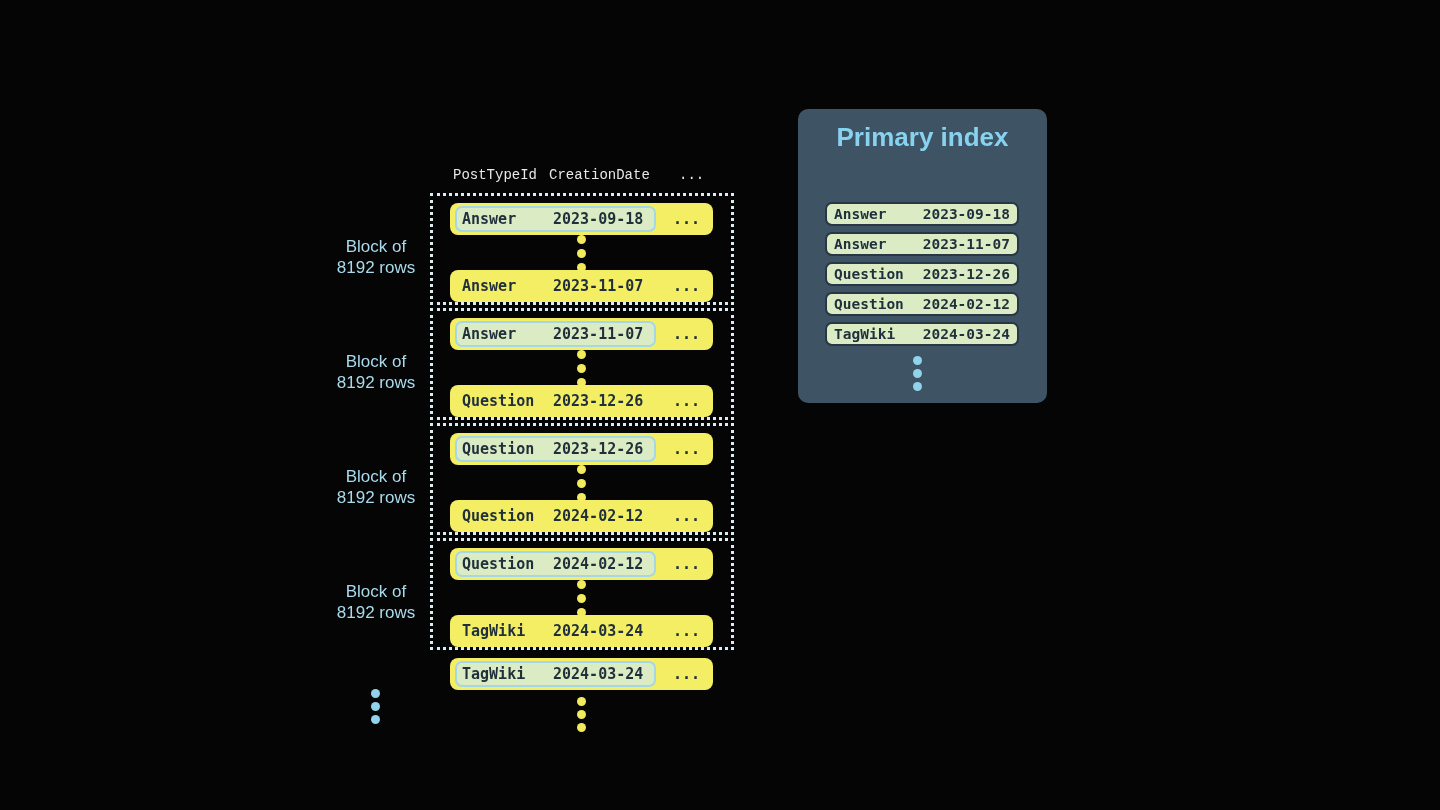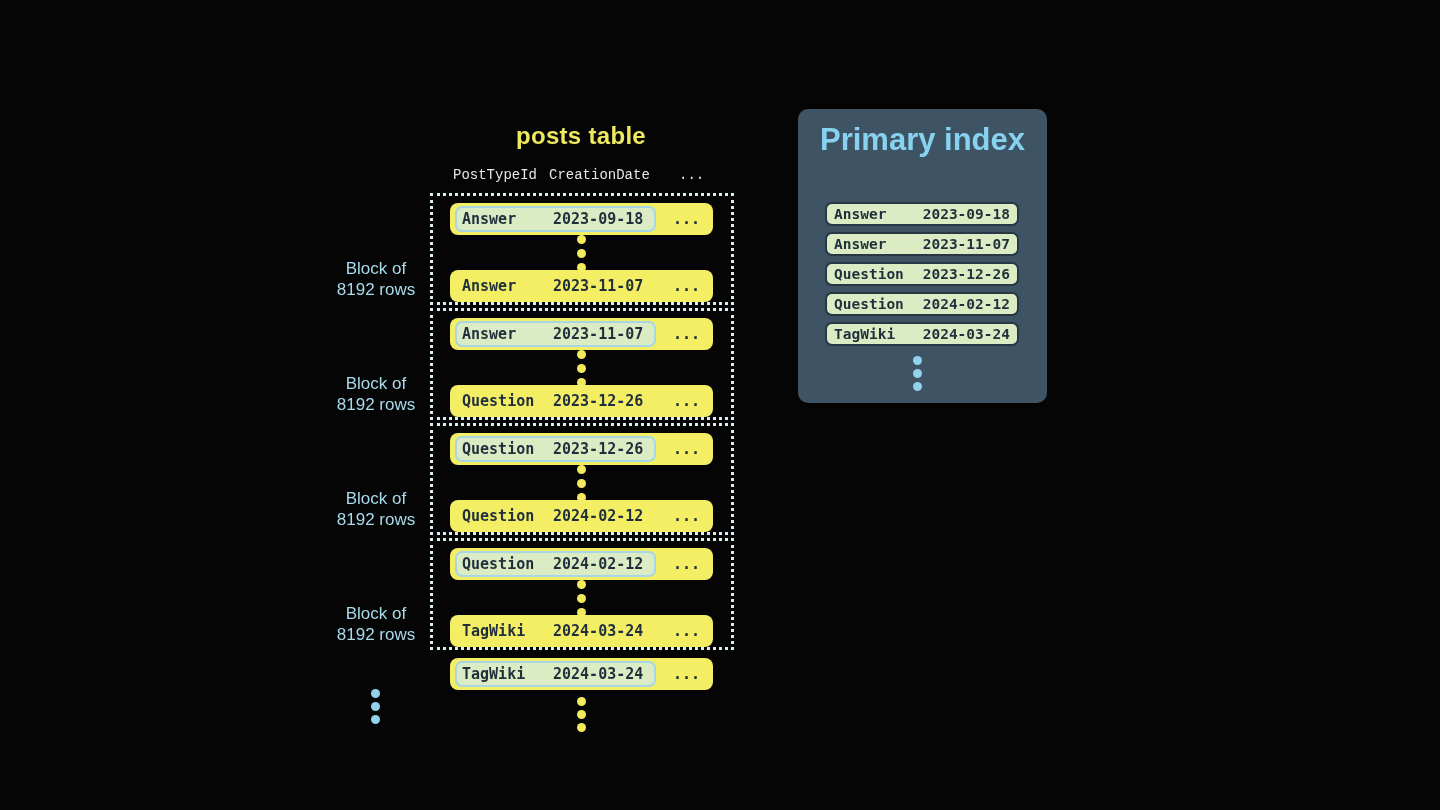--- a/index.html
+++ b/index.html
@@ -9,21 +9,21 @@
 
   
   .posts-title{position:absolute;left:431px;top:122px;width:300px;text-align:center;
                font-size:24px;font-weight:600;color:#efe95e;letter-spacing:.3px;}
   .col-head{position:absolute;top:167px;font-size:14px;font-weight:500;color:#e7e9e6;}
   .ch-type{left:453px;} .ch-date{left:549px;} .ch-more{left:679px;}
 
   .block{position:absolute;left:430px;width:304px;height:112px;
          border:3px dotted #d9edf3;box-sizing:border-box;}
   .block-label{position:absolute;left:296px;width:160px;text-align:center;
-               font-size:17px;line-height:21px;color:#a9daeb;font-weight:400;margin-top:22px;}
+               font-size:17px;line-height:21px;color:#a9daeb;font-weight:400;}
 
   .yrow{position:absolute;width:263px;height:32px;background:#f4ee64;border-radius:8px;}
   .block .yrow{left:17px;}
   .yrow span{position:absolute;line-height:32px;font-size:15px;font-weight:700;
              color:#1f2f3c;font-family:"DejaVu Sans Mono",monospace;white-space:pre;}
   .yrow .rtype{left:12px;} .yrow .rdate{left:103px;} .yrow .rmore{right:13px;}
   .row-first{top:7px;} .row-last{top:74px;}
   .hl{position:absolute;left:5px;top:3px;width:201px;height:26px;background:#dbecc4;
       border:2px solid #a5d7e7;border-radius:7px;box-sizing:border-box;}
 
@@ -33,36 +33,35 @@
   .block .vdots{left:144px;top:39px;gap:5px;}
 
   .standalone-row{left:450px;top:658px;}
   .bottom-dots{left:577px;top:697px;gap:4px;}
   .left-dots{left:371px;top:689px;gap:4px;}
 
   
   .panel{position:absolute;left:798px;top:109px;width:249px;height:294px;
          background:#3e5363;border-radius:10px;}
   .panel-title{position:absolute;top:13px;left:0;width:100%;text-align:center;
-               font-size:31px;font-weight:600;color:#87d3ef;}
+               font-size:26px;font-weight:600;color:#87d3ef;}
   .panel-head{position:absolute;top:166px;font-size:14px;font-weight:500;color:#e9edf0;}
   .ph-type{left:820px;} .ph-date{left:920px;}
   .ipill{position:absolute;left:27px;width:194px;height:24px;background:#dbecc4;
          border:2px solid #273744;border-radius:7px;box-sizing:border-box;}
   .ipill span{position:absolute;line-height:20px;font-size:14.5px;font-weight:700;
               color:#1f2f3c;font-family:"DejaVu Sans Mono",monospace;white-space:pre;}
   .ipill .rtype{left:7px;} .ipill .rdate{right:7px;}
   .panel .vdots{left:115px;top:247px;gap:4px;}
 </style>
 </head>
 <body>
 
 <div class="canvas">
 
-  <div class="posts-title">posts table</div>
   <span class="col-head mono ch-type">PostTypeId</span>
   <span class="col-head mono ch-date">CreationDate</span>
   <span class="col-head mono ch-more">...</span>
 
   <div class="block-label" style="top:236px">
     <div>Block of</div>
     <div>8192 rows</div>
   </div>
   <div class="block-label" style="top:351px">
     <div>Block of</div>

